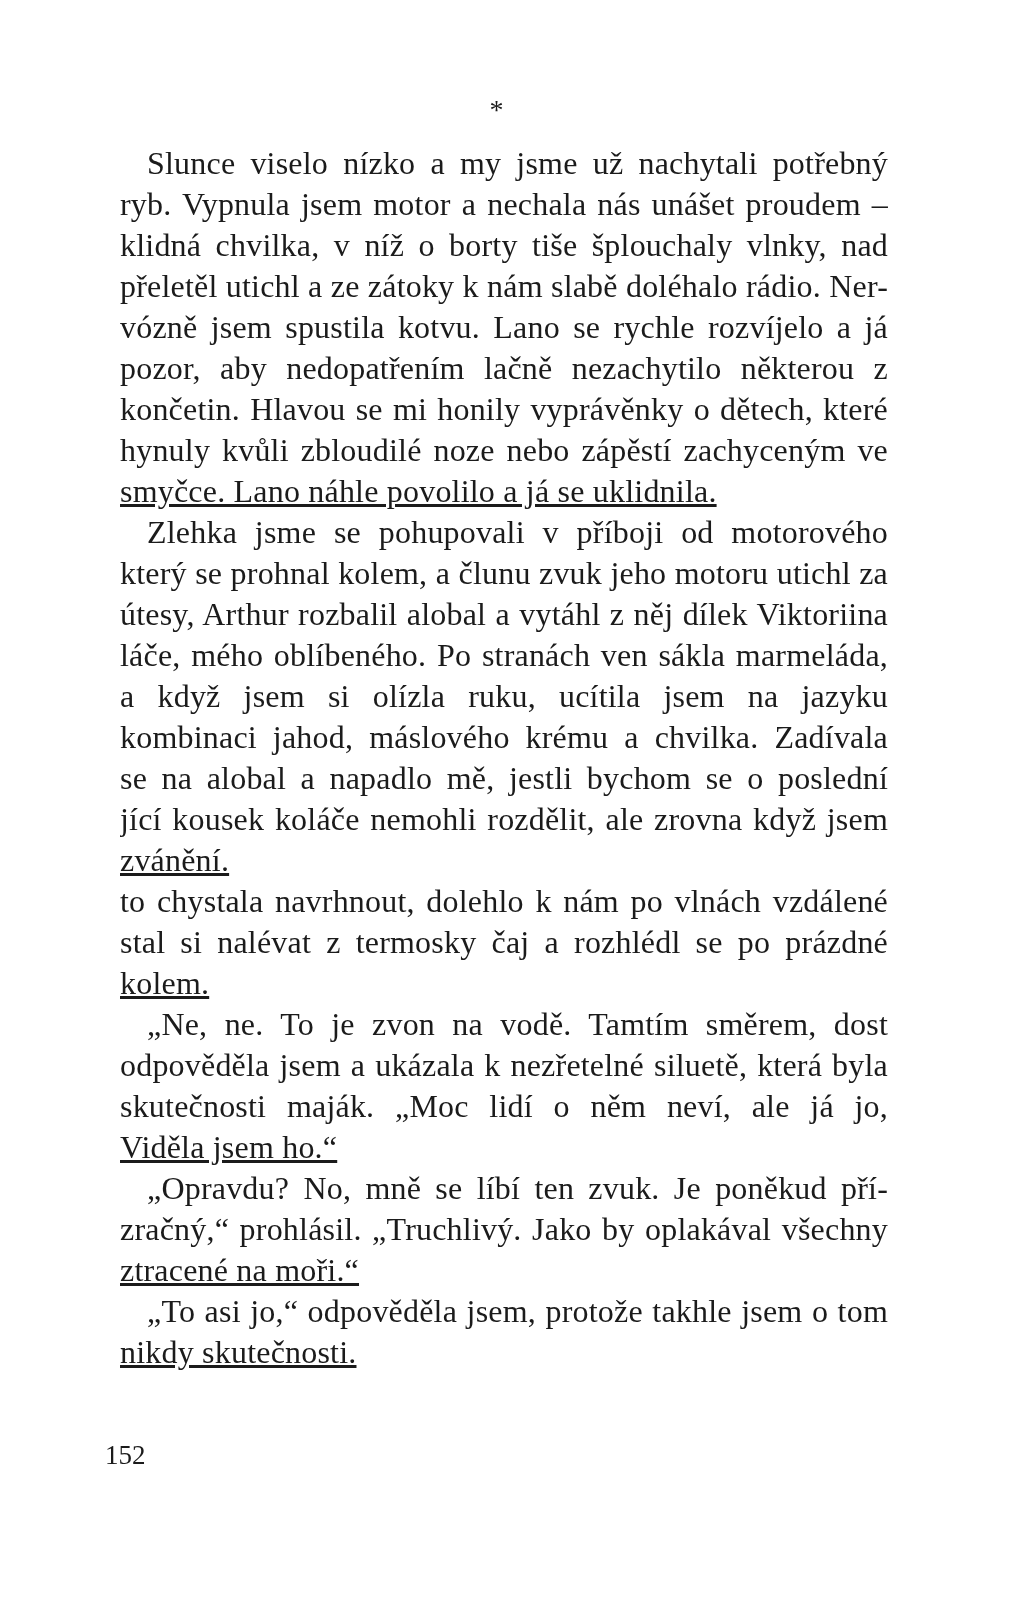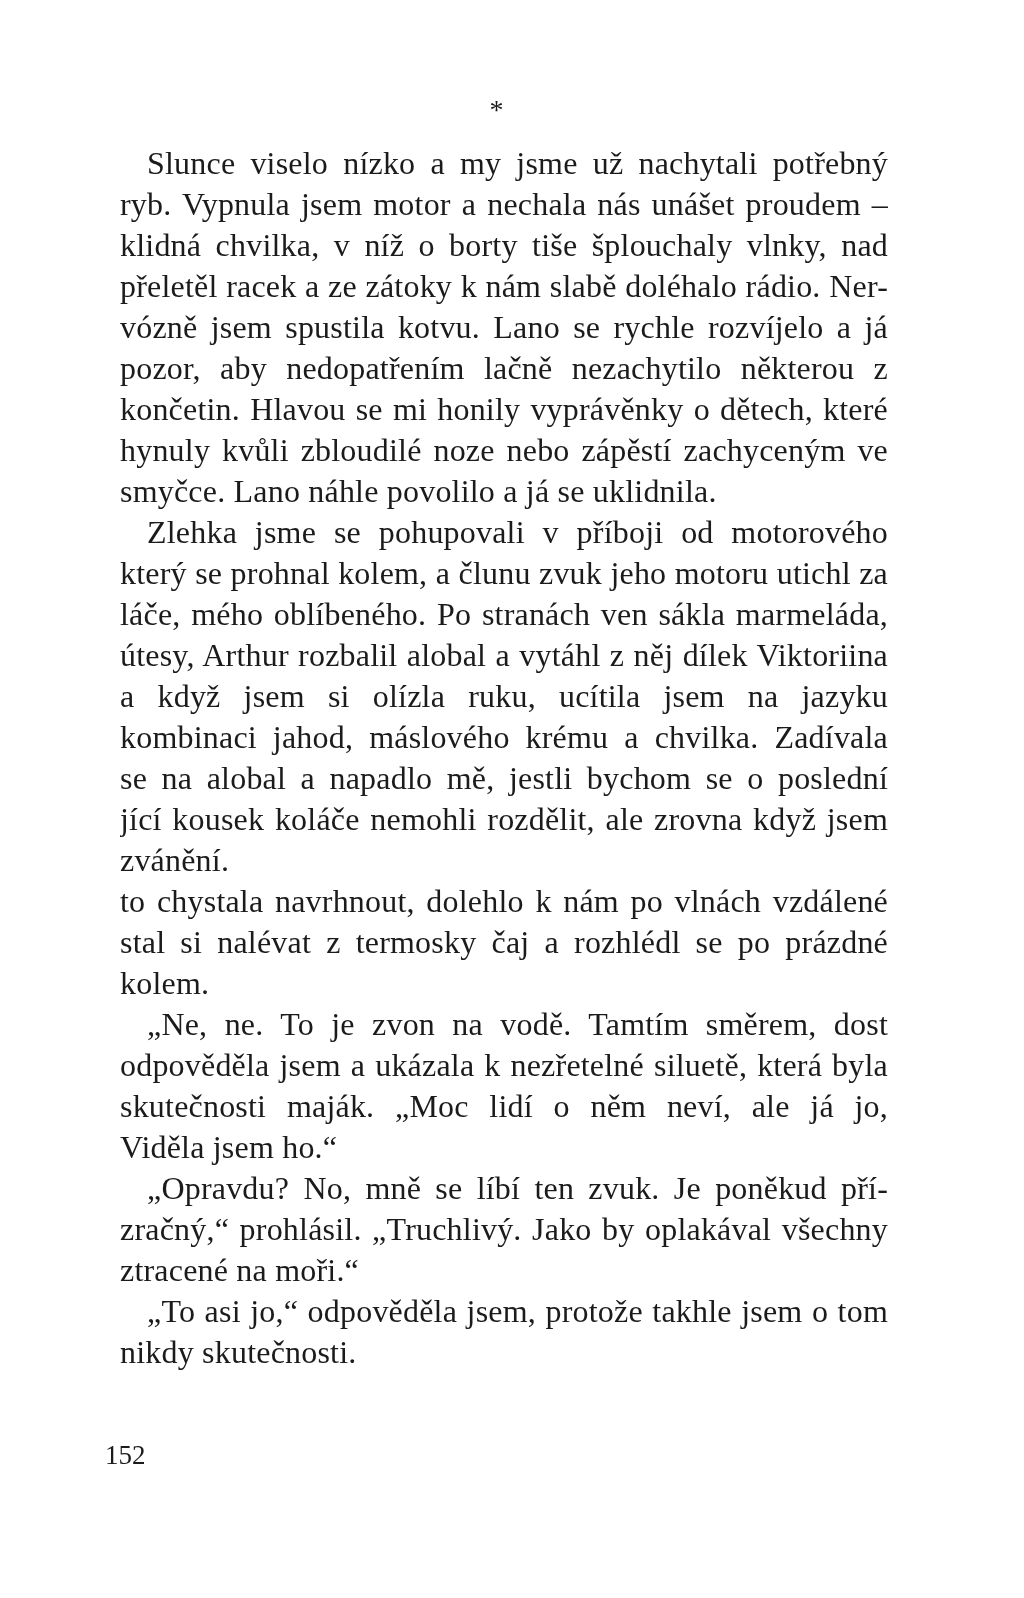--- a/index.html
+++ b/index.html
@@ -42,21 +42,21 @@
     overflow: hidden;
     text-align: justify;
     text-align-last: justify;
     letter-spacing: 0.2px;
     white-space: nowrap; 
     margin-left: 16px;
   }
   
   .line { white-space: normal; }
   .line.first { text-indent: 27px; }
-  .line.plast { text-align-last: left; }
+  .line.plast { text-align-last: left; text-decoration: underline; }
   .page-number {
     position: absolute;
     top: 1440px;
     left: 105px;
     width: 783px;
     text-align: left;
     font-size: 27px;
     line-height: 30px;
   }
 </style>
@@ -66,33 +66,33 @@
 <div class="sheet">
 
   <div class="section-break">*</div>
 
   <div class="text-block">
 
     <p>
       <span class="line first" style="display:block">Slunce viselo nízko a my jsme už nachytali potřebný počet</span>
       <span class="line" style="display:block">ryb. Vypnula jsem motor a nechala nás unášet proudem – po-</span>
       <span class="line" style="display:block">klidná chvilka, v níž o borty tiše šplouchaly vlnky, nad námi</span>
-      <span class="line" style="display:block">přeletěl racek a ze zátoky k nám slabě doléhalo rádio. Ner-</span>
+      <span class="line" style="display:block">přeletěl utichl a ze zátoky k nám slabě doléhalo rádio. Ner-</span>
       <span class="line" style="display:block">vózně jsem spustila kotvu. Lano se rychle rozvíjelo a já dávala</span>
       <span class="line" style="display:block">pozor, aby nedopatřením lačně nezachytilo některou z mých</span>
       <span class="line" style="display:block">končetin. Hlavou se mi honily vyprávěnky o dětech, které za-</span>
       <span class="line" style="display:block">hynuly kvůli zbloudilé noze nebo zápěstí zachyceným ve</span>
       <span class="line plast" style="display:block">smyčce. Lano náhle povolilo a já se uklidnila.</span>
     </p>
 
     <p>
       <span class="line first" style="display:block">Zlehka jsme se pohupovali v příboji od motorového člunu,</span>
       <span class="line" style="display:block">který se prohnal kolem, a člunu zvuk jeho motoru utichl za</span>
+      <span class="line" style="display:block">útesy, Arthur rozbalil alobal a vytáhl z něj dílek Viktoriina ko-</span>
       <span class="line" style="display:block">láče, mého oblíbeného. Po stranách ven sákla marmeláda,</span>
-      <span class="line" style="display:block">útesy, Arthur rozbalil alobal a vytáhl z něj dílek Viktoriina ko-</span>
       <span class="line" style="display:block">a když jsem si olízla ruku, ucítila jsem na jazyku prazvláštní</span>
       <span class="line" style="display:block">kombinaci jahod, máslového krému a chvilka. Zadívala jsem</span>
       <span class="line" style="display:block">se na alobal a napadlo mě, jestli bychom se o poslední zbýva-</span>
       <span class="line" style="display:block">jící kousek koláče nemohli rozdělit, ale zrovna když jsem se</span>
       <span class="line plast" style="display:block">zvánění.</span>
       <span class="line" style="display:block">to chystala navrhnout, dolehlo k nám po vlnách vzdálené vy-</span>
     </p>
 
     <p>
       <span class="line" style="display:block">stal si nalévat z termosky čaj a rozhlédl se po prázdné hladině</span>

